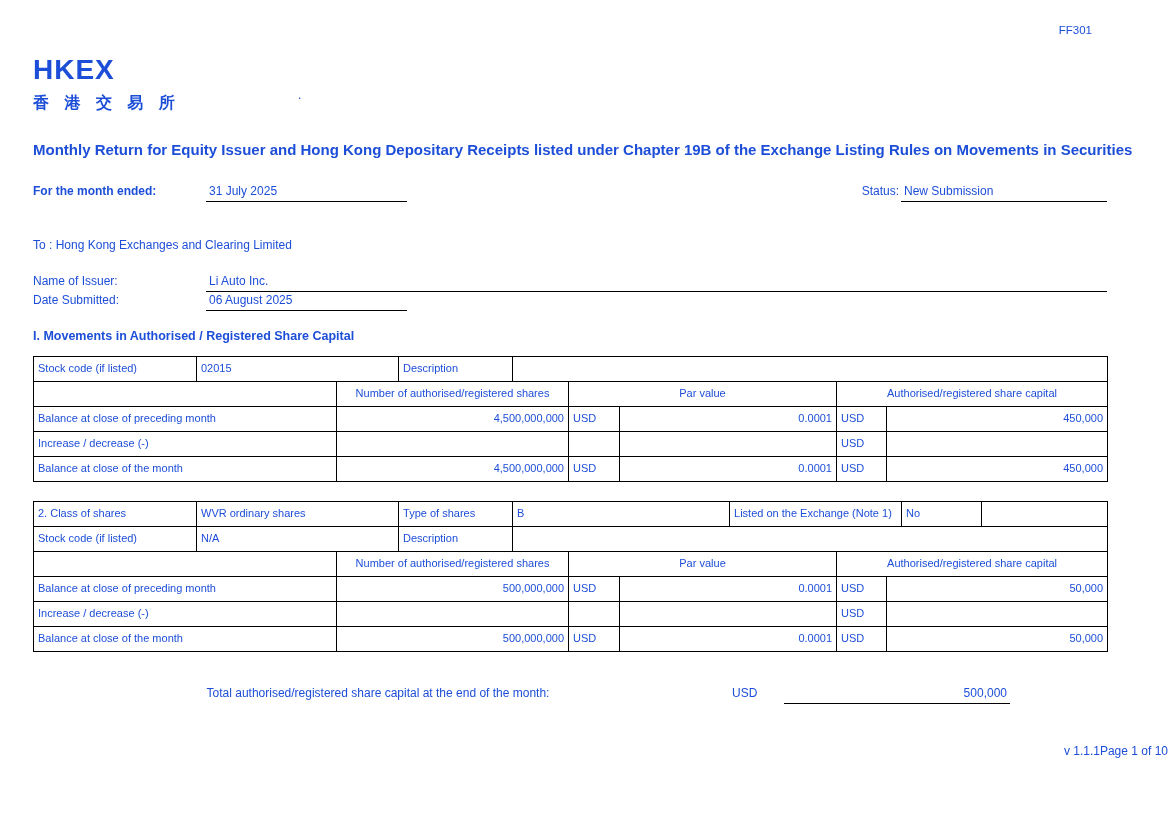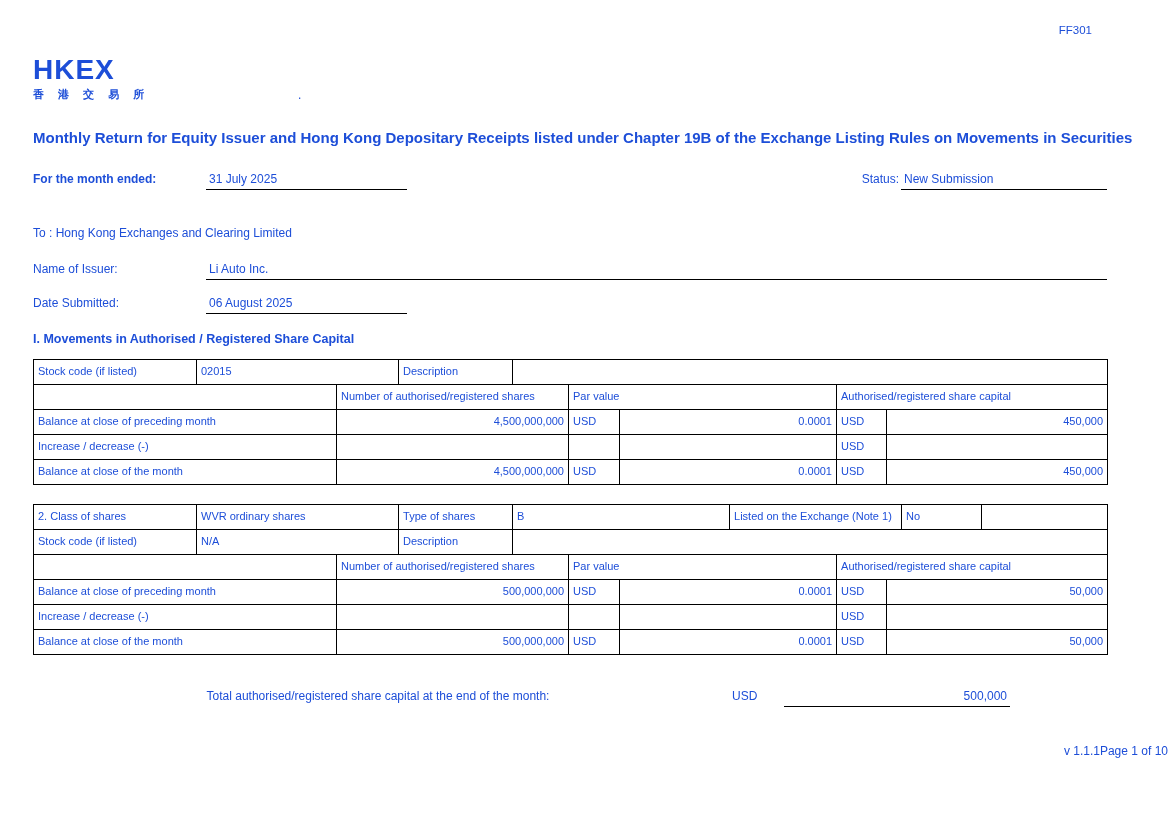--- a/index.html
+++ b/index.html
@@ -1,40 +1,40 @@
 <!DOCTYPE html>
 <html><head>
 <meta charset="utf-8">
 <style>
   html,body{margin:0;padding:0;background:#fff;}
   .page{position:relative;width:1168px;height:825px;background:#fff;font-family:Liberation Sans, sans-serif;color:#1d4ed8;overflow:hidden;}
   .form-code{position:absolute;top:24px;right:76px;font-size:11.5px;}
   .content{padding:56px 61px 0 33px;}
   .logo-en{font-size:28px;font-weight:bold;letter-spacing:1px;line-height:1;}
-  .logo-cn{font-size:11px;font-weight:bold;letter-spacing:5.5px;margin-top:3px;}
+  .logo-cn{font-size:16px;font-weight:bold;letter-spacing:5.5px;margin-top:9px;}
   .stray{position:absolute;top:88px;left:298px;font-size:12px;}
   .title{margin:26px -28px 0 0;font-size:15px;font-weight:bold;line-height:1.32;text-align:justify;}
   .row{display:flex;align-items:flex-end;gap:16px;}
   .lbl{width:157px;flex-shrink:0;font-size:12px;padding-bottom:4px;}
   .bold{font-weight:bold;}
   .val{font-size:12px;border-bottom:1px solid #000;padding:0 3px 3px;white-space:nowrap;overflow:hidden;}
   .w195{width:195px;}
   .w200{width:200px;}
   .grow{flex:1;}
   .month-row{margin-top:24px;}
   .status-group{margin-left:auto;display:flex;align-items:flex-end;}
   .status-lbl{font-size:12px;padding-bottom:4px;margin-right:2px;}
   .to-line{margin-top:36px;font-size:12px;}
   .issuer-row{margin-top:22px;}
-  .date-row{margin-top:16px;}
+  .date-row{margin-top:1px;}
   .section-heading{margin-top:18px;font-size:12.5px;font-weight:bold;}
   table.cap{border-collapse:collapse;table-layout:fixed;width:1074px;margin-top:13px;border:1.5px solid #000;}
   table.cap.second{margin-top:19px;}
   table.cap td{border:1px solid #000;font-size:11px;padding:4px 4px 5px;height:15px;overflow:hidden;white-space:nowrap;vertical-align:middle;}
-  td.ctr{}
+  td.ctr{text-align:center;}
   td.num{text-align:right;}
   td.small{font-size:9.5px;}
   .total-row{display:flex;align-items:flex-end;margin-top:34px;padding-right:97px;font-size:12px;}
   .total-label{flex:1;text-align:center;padding-bottom:4px;}
   .total-cur{margin-left:9px;width:42px;padding-bottom:4px;}
   .total-val{margin-left:10px;width:220px;border-bottom:1px solid #000;text-align:right;padding:0 3px 3px;}
   .footer-page{position:absolute;top:744px;left:0;width:100%;text-align:right;font-size:12px;}
   .footer-version{position:absolute;top:744px;right:68px;font-size:12px;}
 </style>
 </head>

